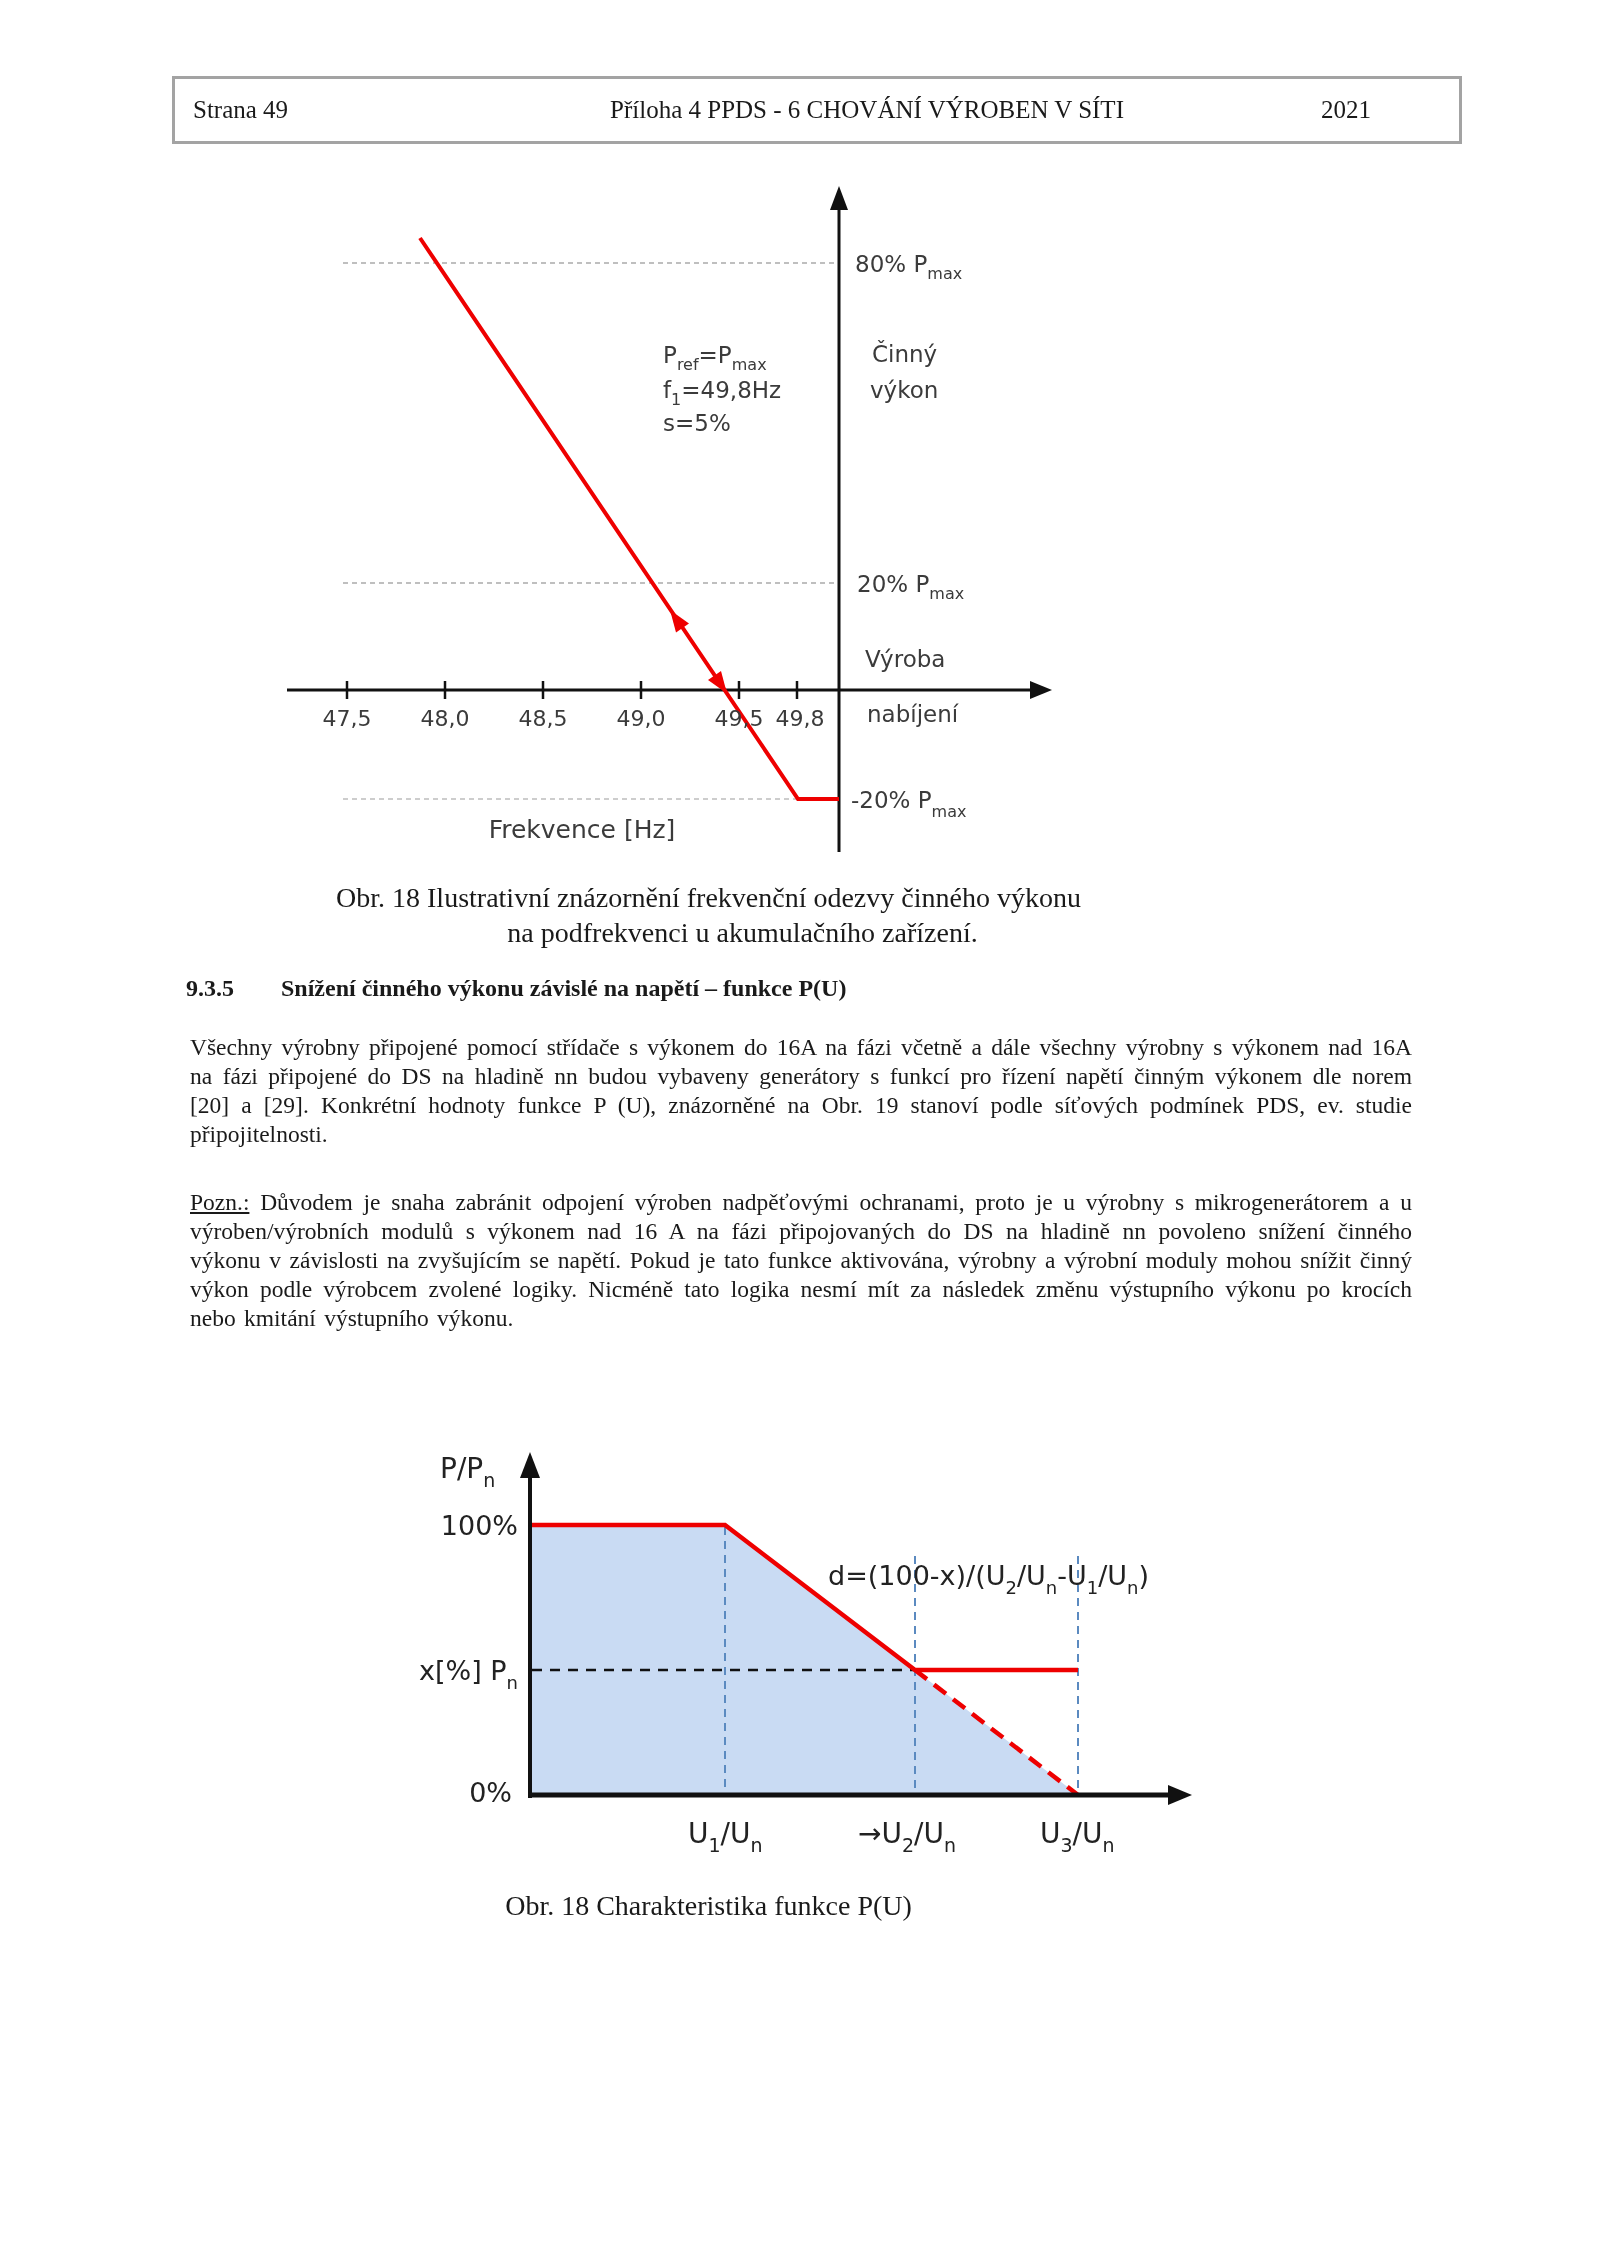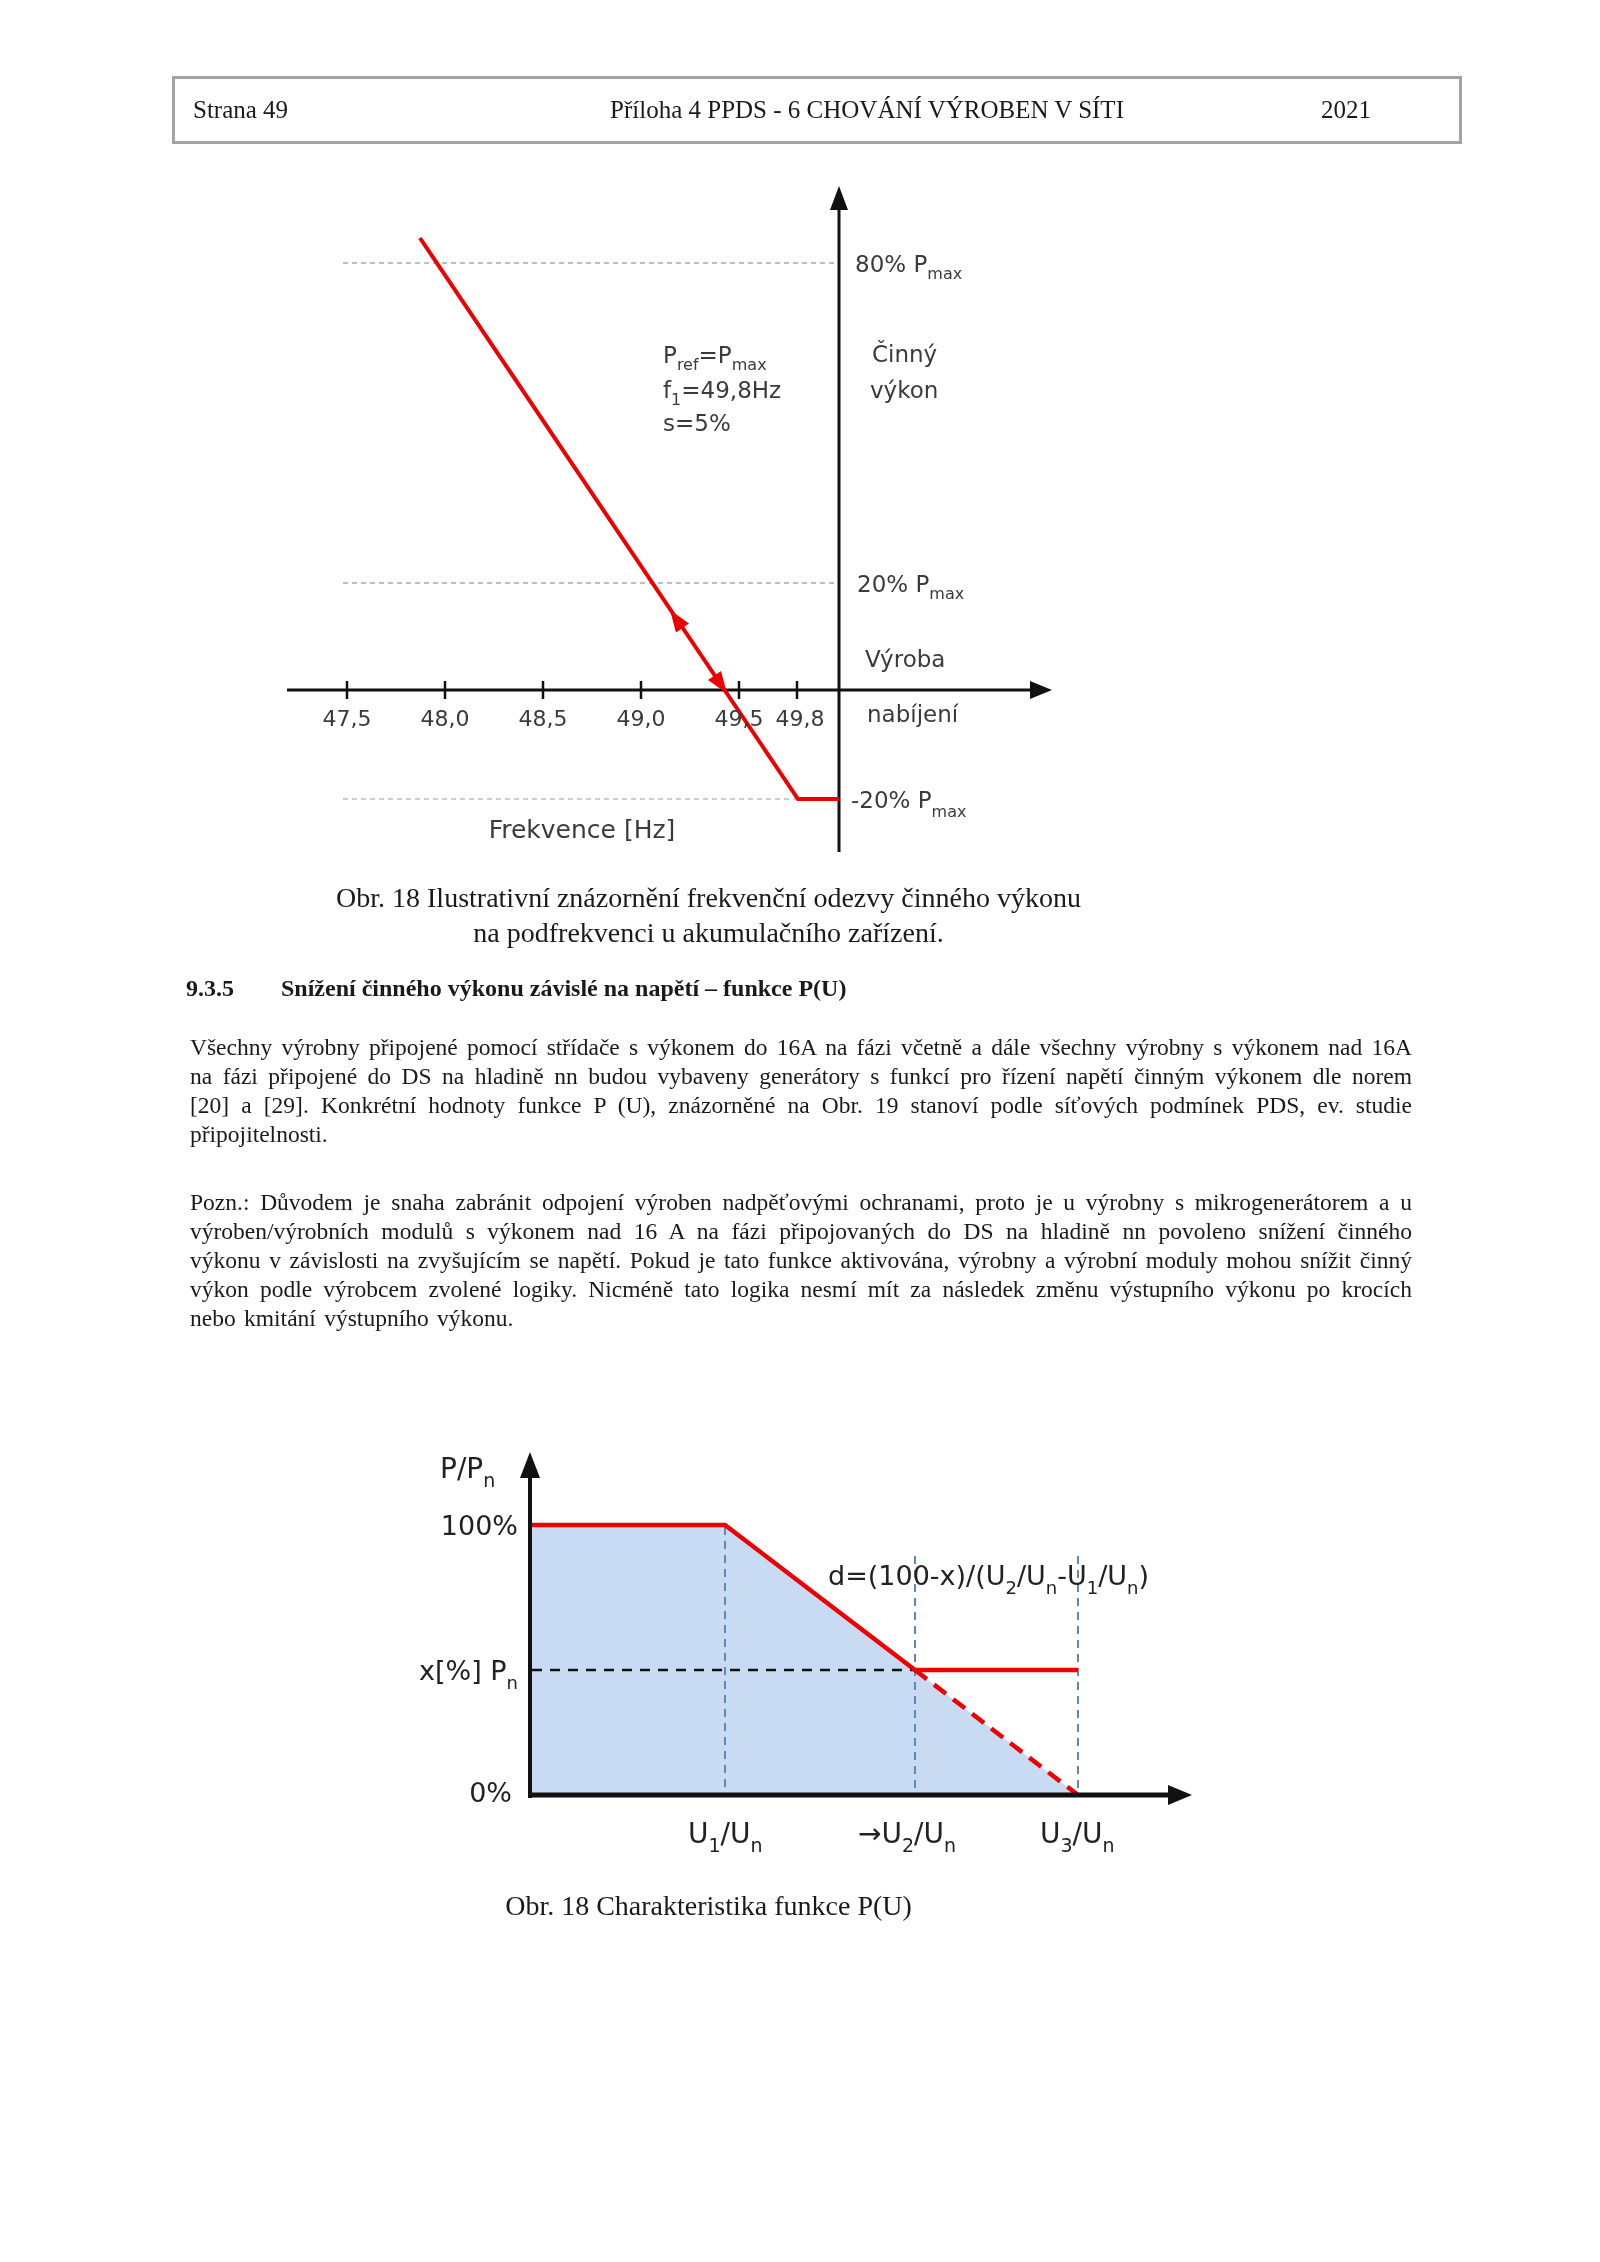--- a/index.html
+++ b/index.html
@@ -19,21 +19,21 @@
   .hdr .mid .sans{font-family:Liberation Serif, serif;}
   .hdr .right{width:120px;text-align:left;}
   
   .cap{width:1417px;text-align:center;font-size:28px;line-height:35px;}
   .heading{left:186px;top:975px;width:1222px;font-size:24px;font-weight:bold;}
   .heading .num{display:inline-block;width:95px;}
   .para{
     left:190px;width:1222px;font-size:23.5px;line-height:29px;
     text-align:justify;word-spacing:2.5px;
   }
-  .para .pozn{}
+  .para .pozn{text-decoration:underline;}
   svg text{font-family:"DejaVu Sans",sans-serif;}
 </style>
 </head>
 <body>
 
 <div class="abs hdr">
   <div class="left">Strana 49</div>
   <div class="mid"><span>Příloha 4 PPDS - 6 </span><span class="sans">CHOVÁNÍ VÝROBEN V SÍTI</span></div>
   <div class="right">2021</div>
 </div>
@@ -80,21 +80,21 @@
   <text x="867" y="722" font-size="23" fill="#3b3b3b">nabíjení</text>
 
   <text x="663" y="363" font-size="23" fill="#3b3b3b"><tspan>P</tspan><tspan dy="7" font-size="16">ref</tspan><tspan dy="-7">=P</tspan><tspan dy="7" font-size="16">max</tspan></text>
   <text x="663" y="398" font-size="23" fill="#3b3b3b"><tspan>f</tspan><tspan dy="7" font-size="16">1</tspan><tspan dy="-7">=49,8Hz</tspan></text>
   <text x="663" y="431" font-size="23" fill="#3b3b3b">s=5%</text>
 
   <text x="582" y="838" font-size="25" fill="#3b3b3b" text-anchor="middle">Frekvence [Hz]</text>
 </svg>
 
 <div class="abs cap" style="top:880px;">Obr. 18   Ilustrativní znázornění frekvenční odezvy činného výkonu</div>
-<div class="abs cap" style="top:915px;">na podfrekvenci u akumulačního zařízení.</div>
+<div class="abs cap" style="top:915px;margin-left:34px;">na podfrekvenci u akumulačního zařízení.</div>
 
 <div class="abs heading">
   <span class="num">9.3.5</span><span>Snížení činného výkonu závislé na napětí – funkce P(U)</span>
 </div>
 
 <div class="abs para" style="top:1033px;">Všechny výrobny připojené pomocí střídače s výkonem do 16A na fázi včetně a dále všechny výrobny s výkonem nad 16A na fázi připojené do DS na hladině nn budou vybaveny generátory s funkcí pro řízení napětí činným výkonem dle norem [20] a [29]. Konkrétní hodnoty funkce P (U), znázorněné na Obr. 19 stanoví podle síťových podmínek PDS, ev. studie připojitelnosti.</div>
 
 <div class="abs para" style="top:1188px;">
   <span class="pozn">Pozn.:</span><span> Důvodem je snaha zabránit odpojení výroben nadpěťovými ochranami, proto je u výrobny s mikrogenerátorem a u výroben/výrobních modulů s výkonem nad 16 A na fázi připojovaných do DS na hladině nn povoleno snížení činného výkonu v závislosti na zvyšujícím se napětí. Pokud je tato funkce aktivována, výrobny a výrobní moduly mohou snížit činný výkon podle výrobcem zvolené logiky. Nicméně tato logika nesmí mít za následek změnu výstupního výkonu po krocích nebo kmitání výstupního výkonu.</span>
 </div>

